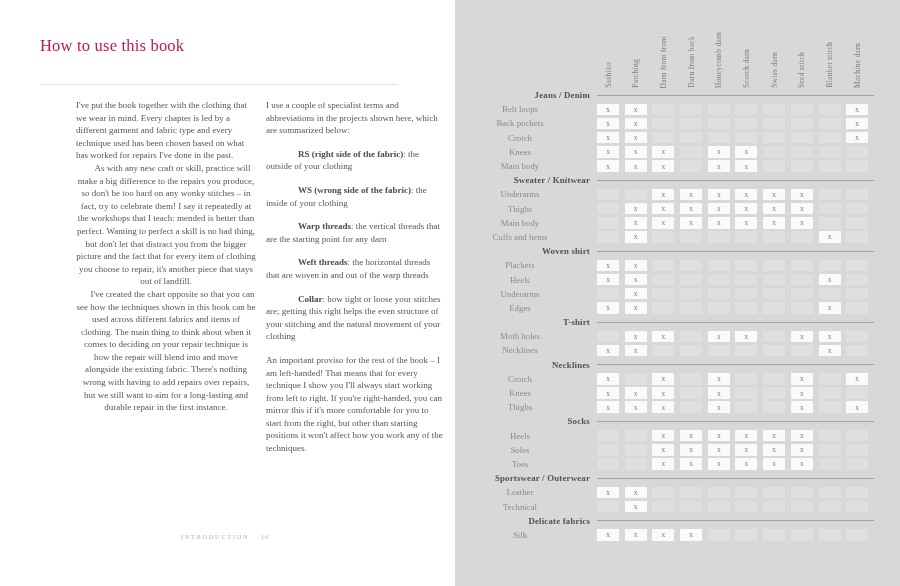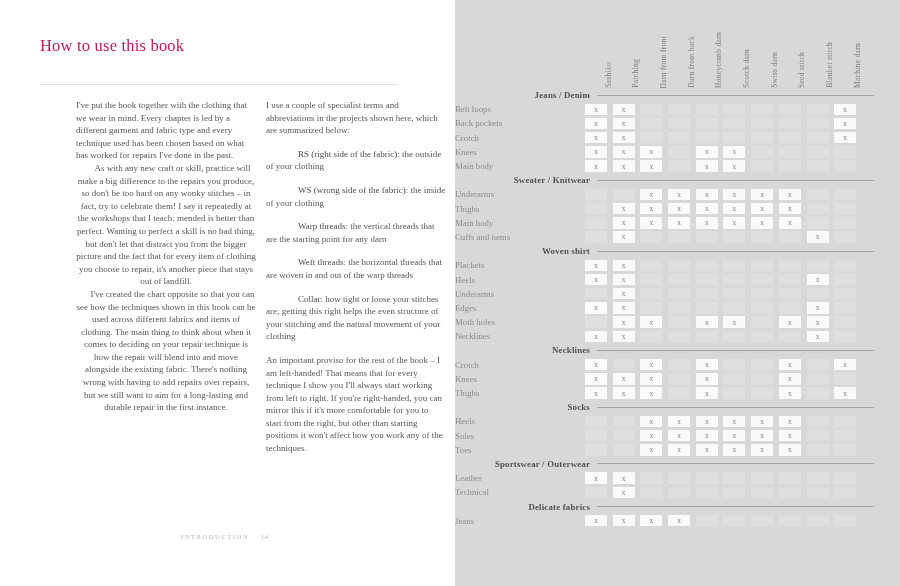--- a/index.html
+++ b/index.html
@@ -8,36 +8,36 @@
 
   
   .page-left { position:absolute; left:0; top:0; width:455px; height:586px; background:#ffffff; }
   .page-title { position:absolute; left:40px; top:36px; font-size:16.5px; color:#be185d; letter-spacing:0.2px; }
   .title-rule { position:absolute; left:40px; top:84px; width:358px; height:1px; background:#e2e2e2; }
   .text-cols { position:absolute; left:40px; top:99px; width:370px; display:flex; gap:10px;margin-left:36px; }
   .text-col { width:180px; font-size:9px; line-height:12.6px; color:#565656; text-align:left; }
   .text-col .para { margin:0; }
   .text-col .para.indent { text-indent:13px;text-align:center; }
   .text-col .para.spaced { margin-bottom:11px; }
-  .text-col strong { font-weight:normal; color:#4c4c4c;padding-left:32px; }
+  .text-col strong { font-weight:bold; color:#4c4c4c;padding-left:32px; }
   .footer { position:absolute; left:40px; top:533px; width:370px; text-align:center;
             font-size:6.5px; color:#b3b3b3; letter-spacing:1.6px; }
   .footer .pageno { margin-left:8px; letter-spacing:1px; }
 
   
   .page-right { position:absolute; left:455px; top:0; width:445px; height:586px; background:#d8d8d8; }
   .col-headers { position:absolute; left:142px; top:4px; height:84px; display:flex; align-items:flex-end; }
   .col-header { width:22px; margin-right:5.7px; display:flex; justify-content:center; }
   .col-header span { writing-mode:vertical-rl; transform:rotate(180deg); white-space:nowrap;
                      font-size:7.5px; color:#7d7d7d; letter-spacing:0.3px; }
   .chart-body { position:absolute; left:0; top:88px; width:445px; }
   .row { display:flex; align-items:center; height:14.2px; }
   .section-title { width:135px; text-align:right; font-weight:bold; font-size:8.8px; color:#515151; letter-spacing:0.2px; }
   .section-line { margin-left:7px; width:277px; height:1px; background:#a4a4a4; }
-  .row-label { width:130px; text-align:left; font-size:8.8px; color:#8c8c8c; }
+  .row-label { width:130px; margin-right:12px; text-align:center; font-size:8.8px; color:#8c8c8c; }
   .cells { display:flex; }
   .cell { width:22px; height:11.5px; margin-right:5.7px; background:#dfdfdf;
           display:flex; align-items:center; justify-content:center;
           font-size:7.5px; line-height:11px; color:#7f7f7f; }
   .cell.marked { background:#fafafa; }
 </style>
 </head>
 <body>
 
 <div id="spread">
@@ -301,20 +301,24 @@
             <div class="cell"></div>
             <div class="cell"></div>
             <div class="cell"></div>
             <div class="cell"></div>
             <div class="cell"></div>
             <div class="cell"></div>
             <div class="cell marked">x</div>
             <div class="cell"></div>
           </div>
         </div>
+        <div class="row section-row">
+          <div class="section-title">T-shirt</div>
+          <div class="section-line"></div>
+        </div>
         <div class="row data-row">
           <div class="row-label">Moth holes</div>
           <div class="cells">
             <div class="cell"></div>
             <div class="cell marked">x</div>
             <div class="cell marked">x</div>
             <div class="cell"></div>
             <div class="cell marked">x</div>
             <div class="cell marked">x</div>
             <div class="cell"></div>
@@ -468,21 +472,21 @@
             <div class="cell"></div>
             <div class="cell"></div>
             <div class="cell"></div>
           </div>
         </div>
         <div class="row section-row">
           <div class="section-title">Delicate fabrics</div>
           <div class="section-line"></div>
         </div>
         <div class="row data-row">
-          <div class="row-label">Jeans</div>
+          <div class="row-label">Silk</div>
           <div class="cells">
             <div class="cell marked">x</div>
             <div class="cell marked">x</div>
             <div class="cell marked">x</div>
             <div class="cell marked">x</div>
             <div class="cell"></div>
             <div class="cell"></div>
             <div class="cell"></div>
             <div class="cell"></div>
             <div class="cell"></div>

